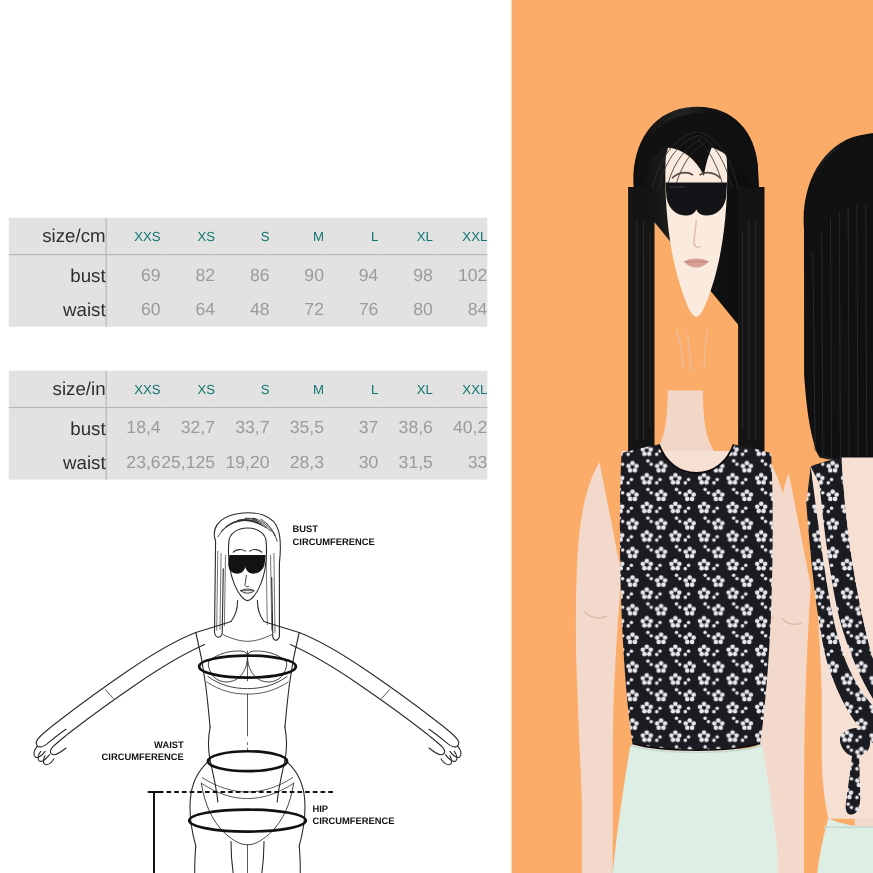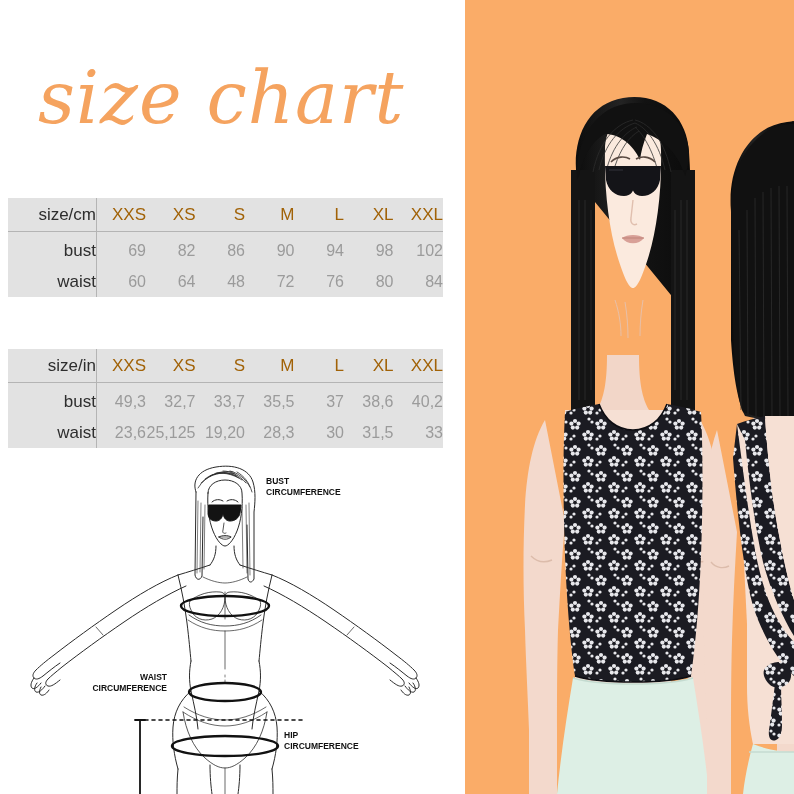--- a/index.html
+++ b/index.html
@@ -50,35 +50,35 @@
   
   .size-table {
     position: absolute;
     left: 8px;
     width: 435px;
     border-collapse: collapse;
     background: #e2e2e2;
     table-layout: fixed;
   }
   #table-cm { top: 198px; }
-  #table-in { top: 349px; }
+  #table-in { top: 337px; }
 
   .size-table td, .size-table th {
     border: 0;
     padding: 0;
     height: 31px;
     text-align: right;
     font-size: 16px;
     font-weight: normal;
     color: #9b9b9b;
     font-family: "Liberation Sans", sans-serif;
   }
   .size-table thead td {
-    color: #a16207;
-    font-size: 17px;
+    color: #0f766e;
+    font-size: 12px;
     height: 33px;
     border-bottom: 1px solid #b4b4b4;
   }
   .size-table td.rowlabel {
     color: #2e2e2e;
     font-size: 17px;
     border-right: 1px solid #b4b4b4;
     width: 88px;
   }
   .size-table thead td.rowlabel {
@@ -98,21 +98,20 @@
 
   
   #models { position: absolute; left: 0; top: 0; width: 329px; height: 794px; }
   #models svg { display: block; }
 </style>
 </head>
 <body>
 
 <div id="page">
 
-  <div id="title">size chart</div>
 
   <table class="size-table" id="table-cm">
     <thead>
       <tr>
         <td class="rowlabel">size/cm</td>
         <td>XXS</td>
         <td>XS</td>
         <td>S</td>
         <td>M</td>
         <td>L</td>
@@ -153,21 +152,21 @@
         <td>S</td>
         <td>M</td>
         <td>L</td>
         <td>XL</td>
         <td>XXL</td>
       </tr>
     </thead>
     <tbody>
       <tr>
         <td class="rowlabel">bust</td>
-        <td>49,3</td>
+        <td>18,4</td>
         <td>32,7</td>
         <td>33,7</td>
         <td>35,5</td>
         <td>37</td>
         <td>38,6</td>
         <td>40,2</td>
       </tr>
       <tr>
         <td class="rowlabel">waist</td>
         <td>23,6</td>

